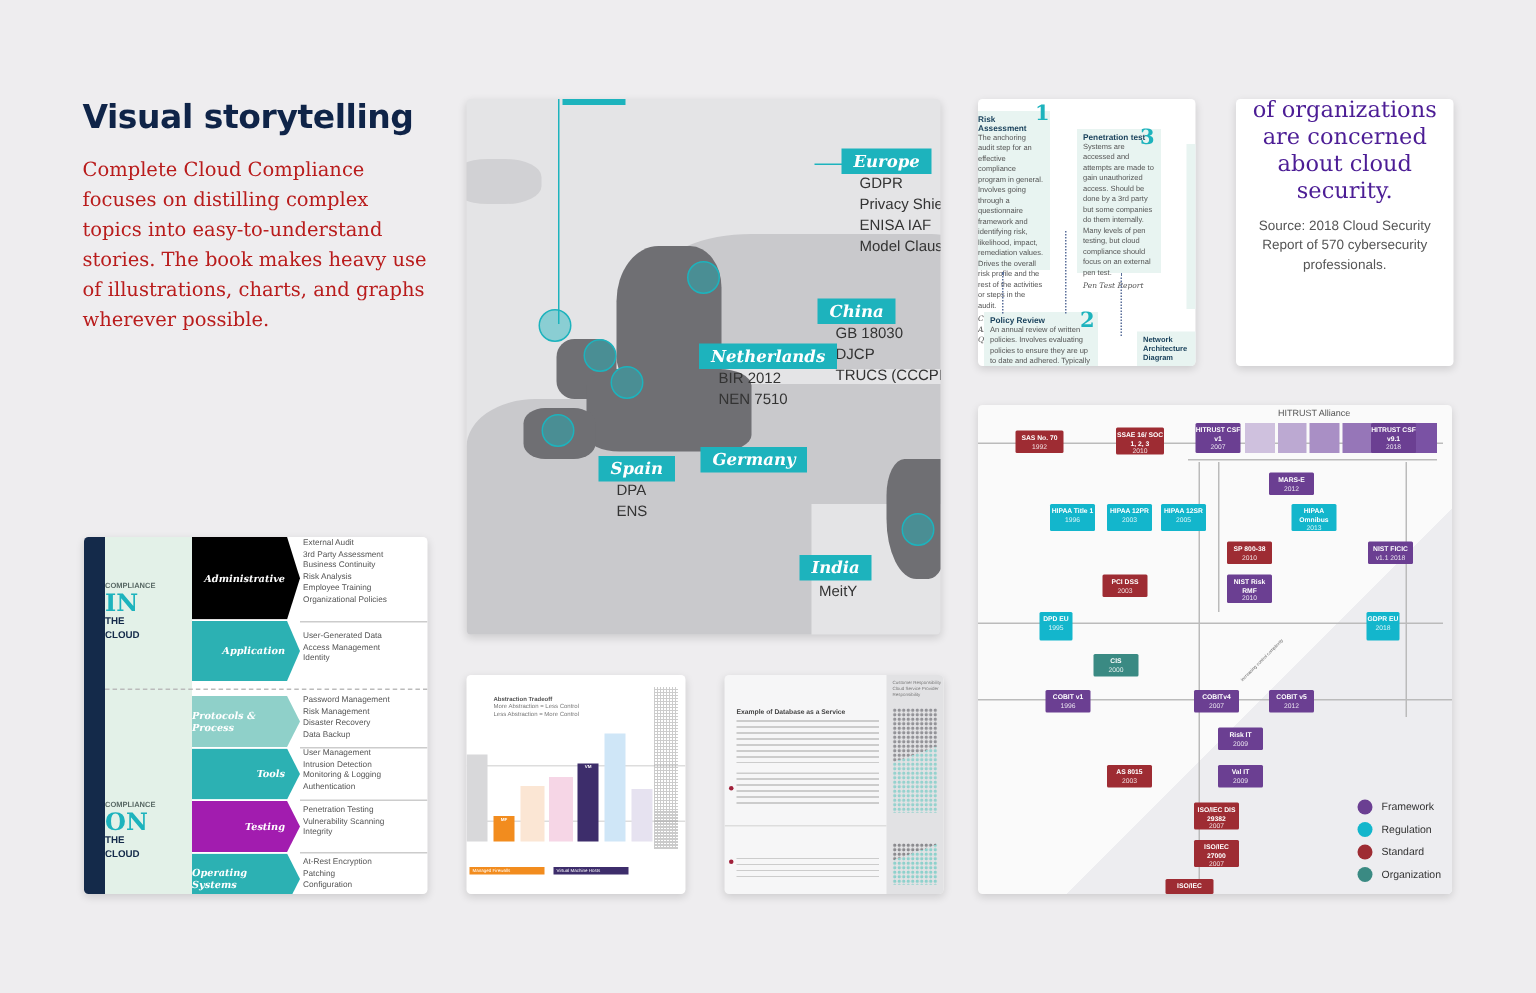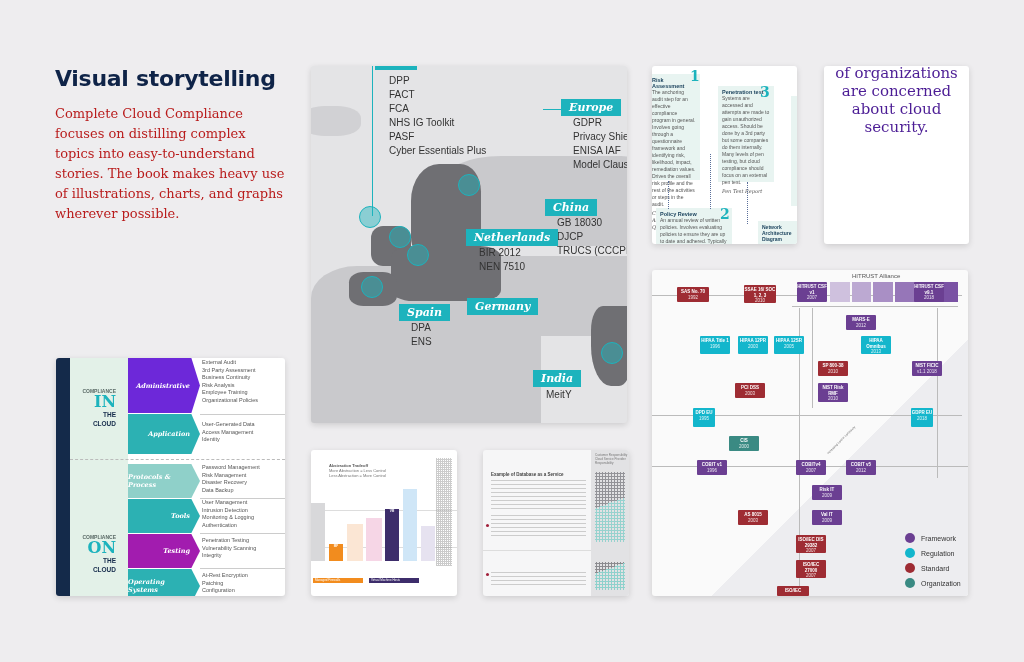--- a/index.html
+++ b/index.html
@@ -24,21 +24,21 @@
 .dot{position:absolute;border-left:1px dotted #5a6f9a}
 
 #stat{left:824px;top:66px;width:145px;height:178px;text-align:center}
 #stat-num{margin-top:6px;font:bold 40px "DejaVu Serif",serif;color:#26aab1;letter-spacing:-1px}
 #stat-text{font:15px/18px "DejaVu Serif",serif;color:#4c1d95;margin-top:-2px}
 #stat-src{font:9px/13px "Liberation Sans",sans-serif;color:#555;margin-top:8px;padding:0 8px}
 
 #comp{left:56px;top:358px;width:229px;height:238px}
 #comp .spine{position:absolute;left:0;top:0;width:14px;height:100%;background:#142a4a}
 #comp .lcol{position:absolute;left:14px;top:0;width:58px;height:100%;background:#e3f1e8}
-.cgroup{position:absolute;left:14px;width:46px;text-align:right;font:bold 5px "Liberation Sans",sans-serif;color:#5a6a66}
+.cgroup{position:absolute;left:14px;width:46px;text-align:left;font:bold 5px "Liberation Sans",sans-serif;color:#5a6a66}
 .cgroup .big{font:bold 16px "DejaVu Serif",serif;color:#1db3bd;display:block;line-height:16px}
 .cgroup .sm{font:bold 6.5px "Liberation Sans",sans-serif;color:#142a4a;display:block;line-height:9px}
 .cat{position:absolute;left:72px;width:72px;color:#fff;font:bold italic 6.5px "DejaVu Serif",serif;display:flex;align-items:center;justify-content:flex-end;padding-right:10px;clip-path:polygon(0 0,88% 0,100% 50%,88% 100%,0 100%)}
 .items{position:absolute;left:146px;font:5.5px/7.5px "Liberation Sans",sans-serif;color:#555}
 .hr{position:absolute;left:144px;right:0;height:1px;background:#ccc}
 
 #bars{left:311px;top:450px;width:146px;height:146px}
 .bar{position:absolute;bottom:35px}
 
 #dbaas{left:483px;top:450px;width:146px;height:146px;background:#f6f6f7}
@@ -65,28 +65,20 @@
   <div class="land" style="left:0;top:200px;width:230px;height:160px;border-radius:20% 30% 0 0"></div>
   <div class="land" style="left:150px;top:190px;width:180px;height:80px"></div>
   <div class="dark" style="left:100px;top:98px;width:70px;height:92px;border-radius:40% 30% 10% 20%"></div>
   <div class="dark" style="left:60px;top:160px;width:40px;height:40px;border-radius:30%"></div>
   <div class="dark" style="left:80px;top:180px;width:110px;height:55px;border-radius:20%"></div>
   <div class="dark" style="left:38px;top:206px;width:48px;height:34px;border-radius:30%"></div>
   <div class="dark" style="left:280px;top:240px;width:40px;height:80px;border-radius:30% 0 30% 50%"></div>
 
   <div class="line" style="left:61px;top:0;width:1px;height:150px"></div>
   <div class="tag" style="left:64px;top:-6px;height:10px;width:42px"></div>
-  <div class="lst" style="left:78px;top:8px">
-    <div>DPP</div>
-      <div>FACT</div>
-      <div>FCA</div>
-      <div>NHS IG Toolkit</div>
-      <div>PASF</div>
-      <div>Cyber Essentials Plus</div>
-  </div>
 
   <div class="line" style="left:232px;top:43px;width:20px;height:1px"></div>
   <div class="tag" style="left:250px;top:33px">Europe</div>
   <div class="lst" style="left:262px;top:50px">
     <div>GDPR</div>
       <div>Privacy Shie</div>
       <div>ENISA IAF</div>
       <div>Model Claus</div>
   </div>
 
@@ -143,33 +135,34 @@
     <b style="font-size:5px">Network Architecture Diagram</b>
   </div>
   <div class="pbox" style="left:139px;top:30px;width:10px;height:110px"></div>
   <div class="dot" style="left:16px;top:115px;height:28px"></div>
   <div class="dot" style="left:58px;top:88px;height:55px"></div>
   <div class="dot" style="left:95px;top:116px;height:42px"></div>
 </div>
 
 <div id="stat" class="card">
   <div id="stat-text">of organizations are concerned about cloud security.</div>
+  <div id="stat-src">Source: 2018 Cloud Security Report of 570 cybersecurity professionals.</div>
 </div>
 
 <div id="comp" class="card">
   <div class="spine"></div>
   <div class="lcol"></div>
   <div class="cgroup" style="top:30px">
     <span>COMPLIANCE</span><span class="big">IN</span><span class="sm">THE</span><span class="sm">CLOUD</span>
   </div>
   <div class="cgroup" style="top:176px">
     <span>COMPLIANCE</span><span class="big">ON</span><span class="sm">THE</span><span class="sm">CLOUD</span>
   </div>
 
-  <div class="cat" style="top:0;height:55px;background:#6d28d9">Administrative</div>
+  <div class="cat" style="top:0;height:55px;background:#000000">Administrative</div>
   <div class="items" style="top:1px">
       <div>External Audit</div>
       <div>3rd Party Assessment</div>
       <div>Business Continuity</div>
       <div>Risk Analysis</div>
       <div>Employee Training</div>
       <div>Organizational Policies</div>
     </div>
   <div class="hr" style="top:56px"></div>
   <div class="cat" style="top:56px;height:40px;background:#2cb1b3">Application</div>

